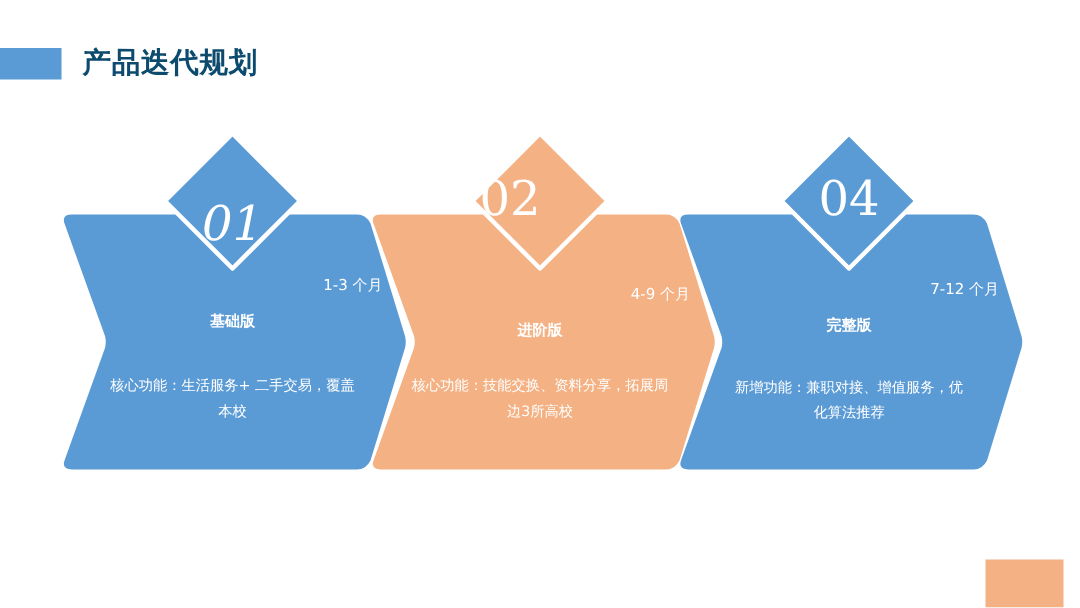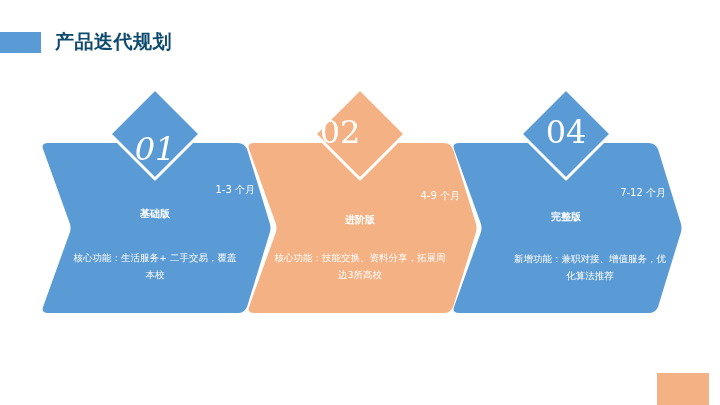--- a/index.html
+++ b/index.html
@@ -53,16 +53,16 @@
 
 <div class="stage" style="left:260px; top:189px;">
   <div class="period">4-9 个月</div>
   <div class="name">进阶版</div>
   <div class="desc" style="top:60px;">核心功能：技能交换、资料分享，拓展周边3所高校</div>
 </div>
 
 <div class="stage" style="left:466px; top:186px;">
   <div class="period">7-12 个月</div>
   <div class="name">完整版</div>
-  <div class="desc" style="left:24px; width:152px; top:64px;margin-left:24px;">新增功能：兼职对接、增值服务，优化算法推荐</div>
+  <div class="desc" style="left:24px; width:152px; top:64px;">新增功能：兼职对接、增值服务，优化算法推荐</div>
 </div>
 
 <div class="corner" style="background:#f4b183;"></div>
 
 </body></html>

